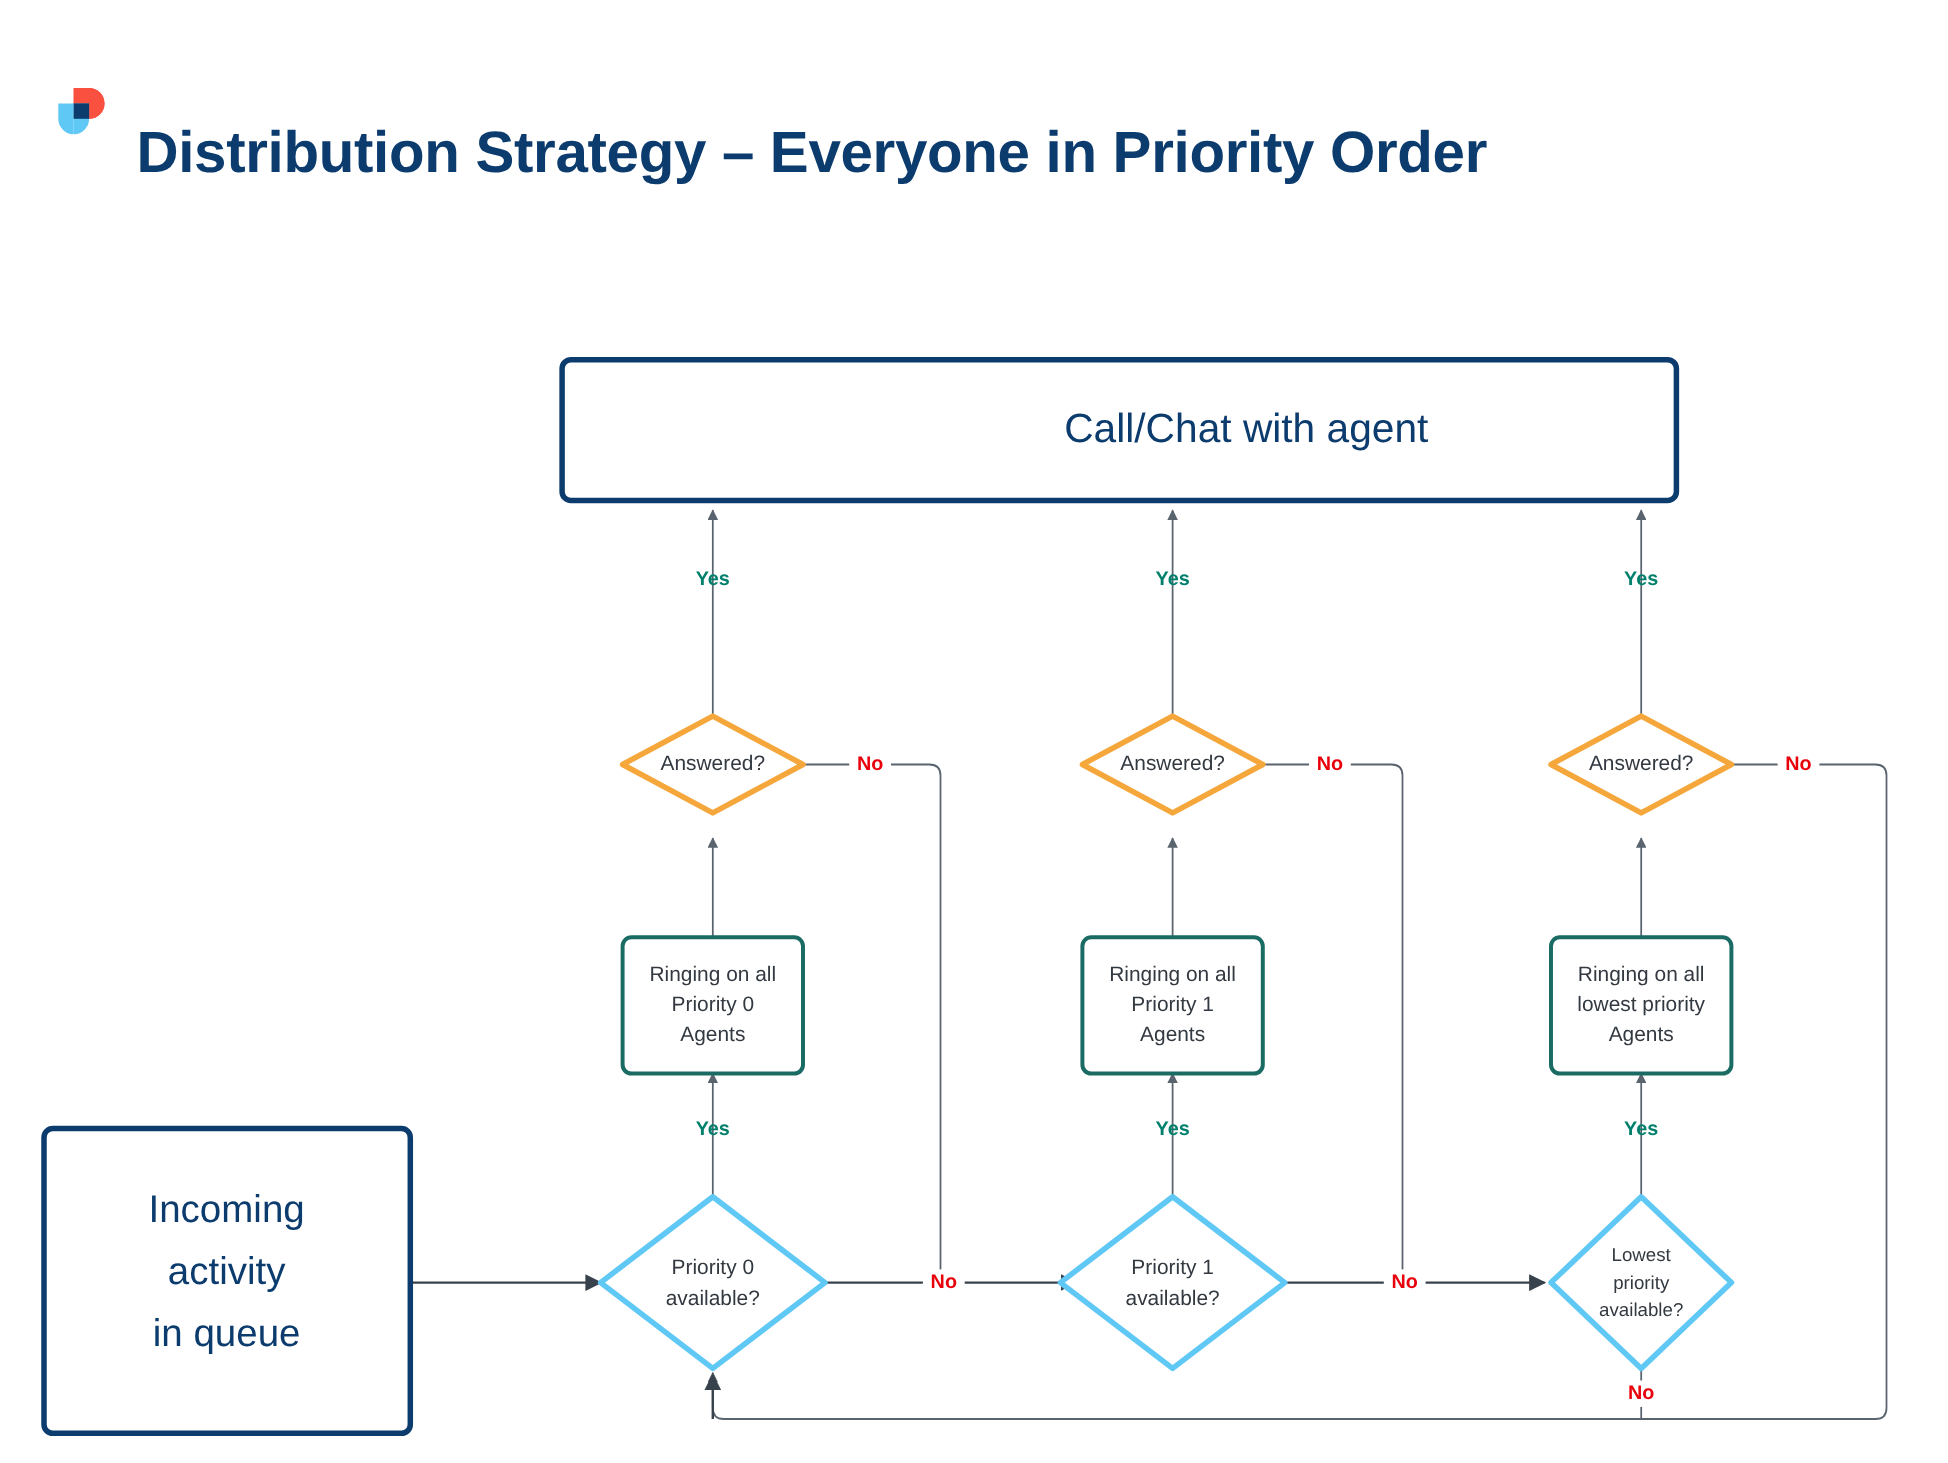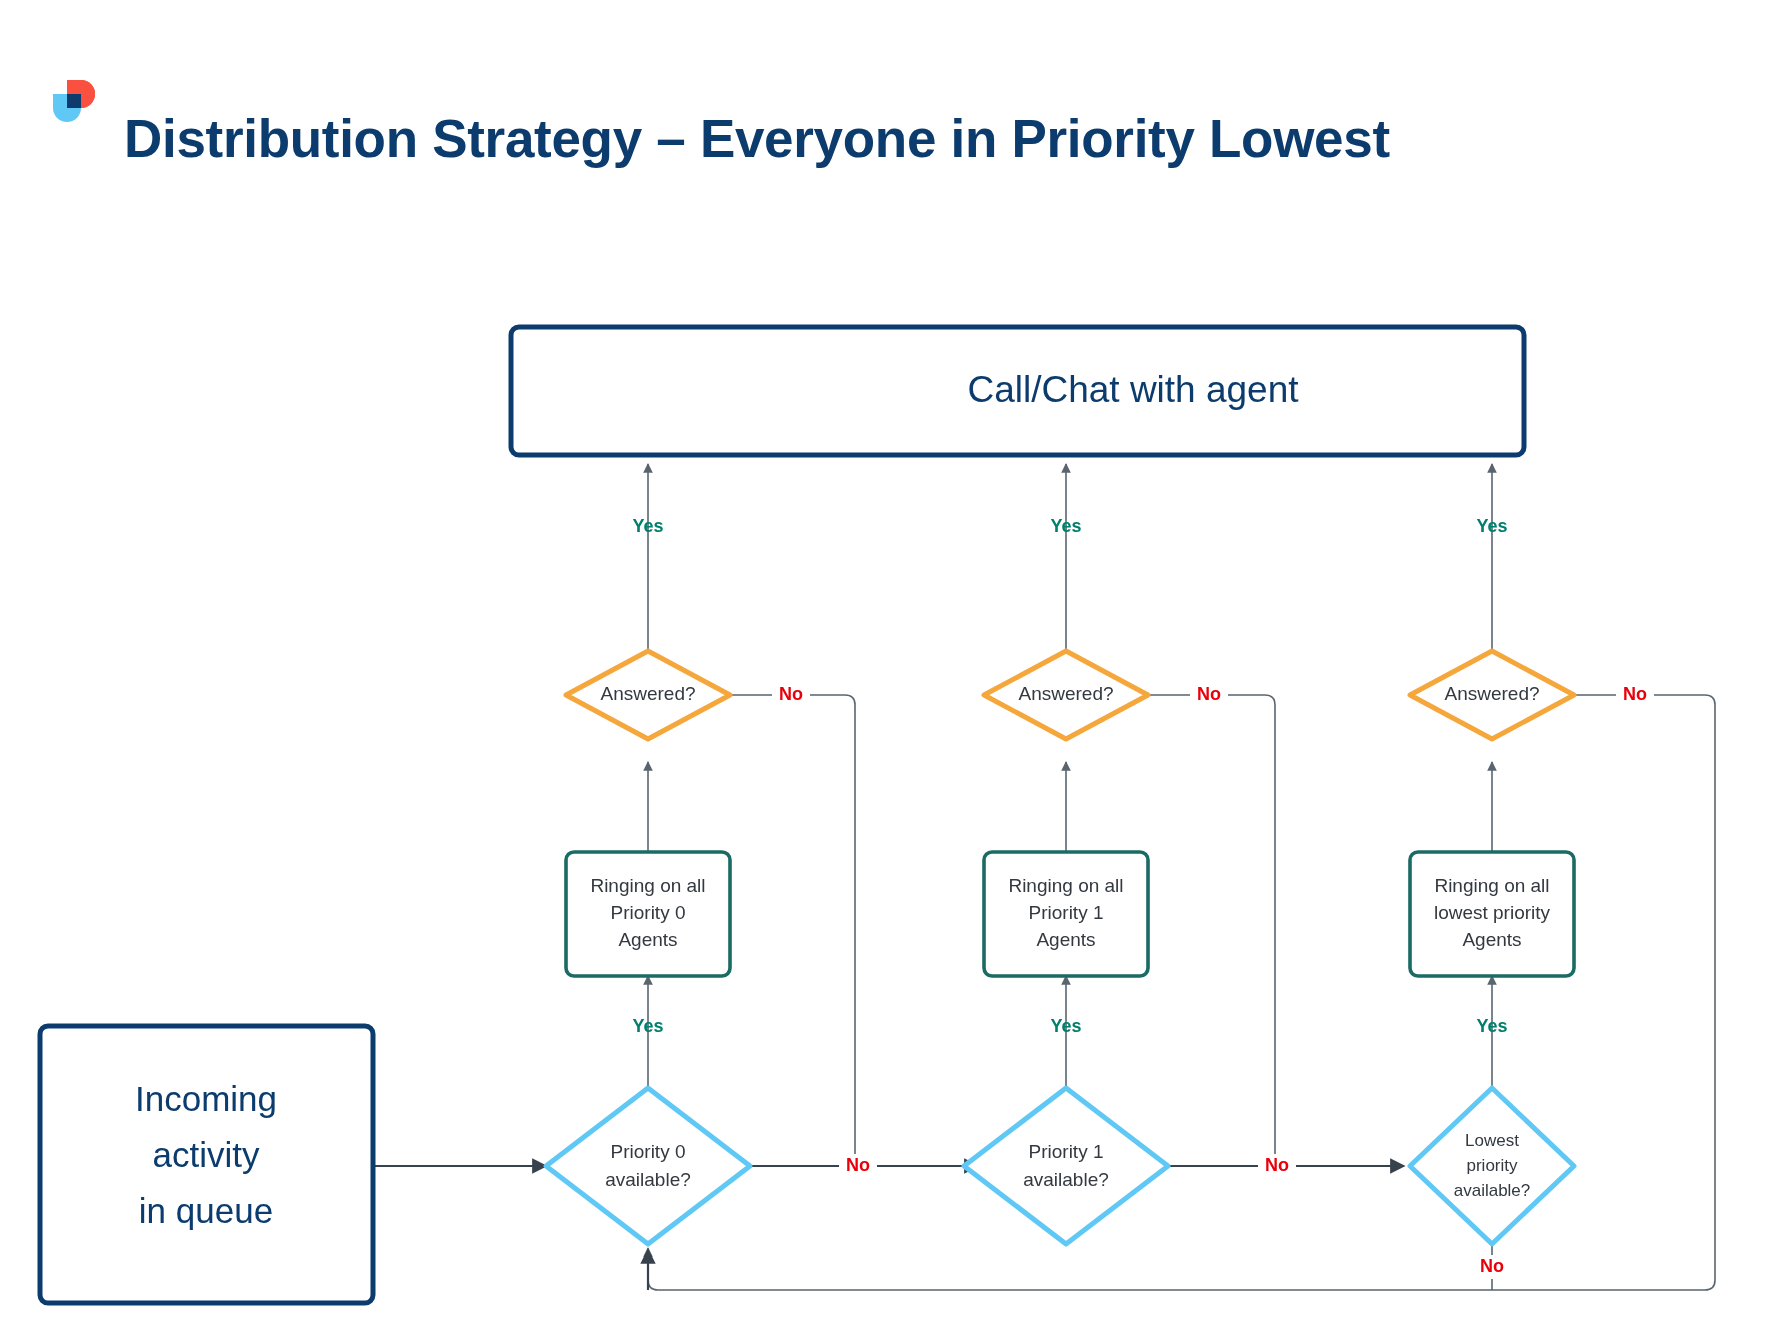--- a/index.html
+++ b/index.html
@@ -93,21 +93,21 @@
 
   <svg class="logo" viewBox="0 0 62 62">
     <path d="M31 8 L45 8 A14 14 0 0 1 45 36 L31 36 Z M31 8 L31 36 L31 36 Z" fill="#f9503f"></path>
     <rect x="31" y="8" width="14" height="28" fill="#f9503f"></rect>
     <path d="M45 8 A14 14 0 0 1 45 36 L45 8 Z" fill="#f9503f"></path>
     <path d="M17 22 L31 22 L31 50 L31 50 A14 14 0 0 1 17 36 Z" fill="#5fc8f5"></path>
     <path d="M31 22 L31 50 A14 14 0 0 0 45 36 L45 22 Z" fill="#5fc8f5"></path>
     <rect x="31" y="22" width="14" height="14" fill="#0c3c6e"></rect>
   </svg>
 
-  <div class="title">Distribution Strategy – Everyone in Priority Lowest</div>
+  <div class="title">Distribution Strategy – Everyone in Priority Order</div>
 
   <svg id="diagram" viewBox="0 0 1771 1330">
     <defs>
       <marker id="arrow" viewBox="0 0 10 10" refX="9" refY="5" markerWidth="7" markerHeight="7" orient="auto-start-reverse">
         <path d="M 0 0 L 10 5 L 0 10 z" fill="#38424d"></path>
       </marker>
       <marker id="arrow-thin" viewBox="0 0 10 10" refX="9" refY="5" markerWidth="6" markerHeight="6" orient="auto-start-reverse">
         <path d="M 0 0 L 10 5 L 0 10 z" fill="#5a646e"></path>
       </marker>
     </defs>

